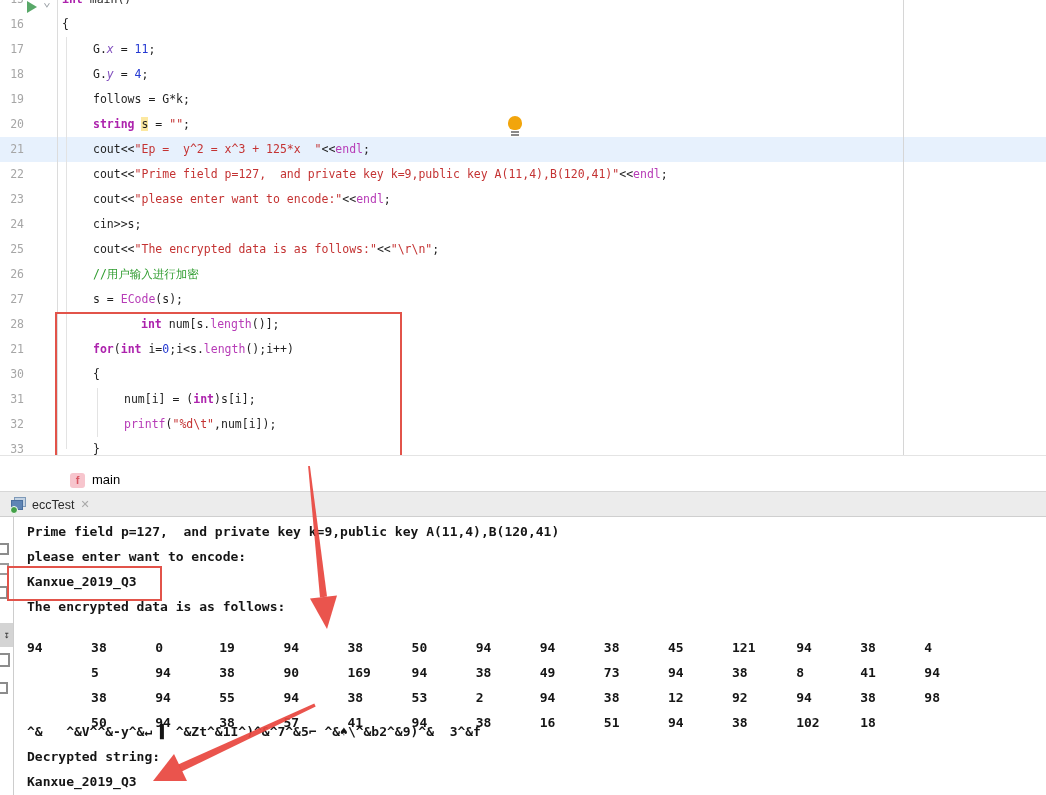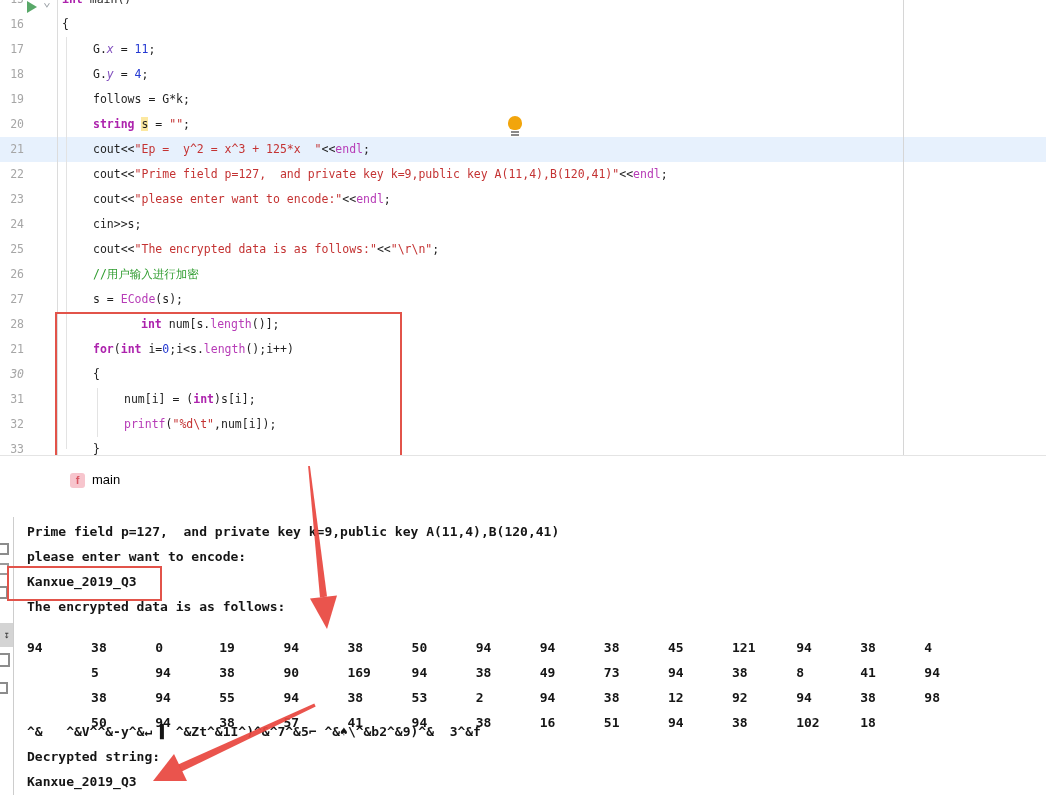--- a/index.html
+++ b/index.html
@@ -81,21 +81,21 @@
         <div class="gnum" style="top: 112px;">20</div>
         <div class="gnum" style="top: 137px;">21</div>
         <div class="gnum" style="top: 162px;">22</div>
         <div class="gnum" style="top: 187px;">23</div>
         <div class="gnum" style="top: 212px;">24</div>
         <div class="gnum" style="top: 237px;">25</div>
         <div class="gnum" style="top: 262px;">26</div>
         <div class="gnum" style="top: 287px;">27</div>
         <div class="gnum" style="top: 312px;">28</div>
         <div class="gnum" style="top: 337px;">21</div>
-        <div class="gnum" style="top: 362px; font-style: italic;">30</div>
+        <div class="gnum" style="top: 362px;">30</div>
         <div class="gnum" style="top: 387px;">31</div>
         <div class="gnum" style="top: 412px;">32</div>
         <div class="gnum" style="top: 437px;">33</div>
       </div>
     <div id="code-lines">
         <div class="cline" style="top: -13px; left: 62px;"><span class="tk">int</span><span class="tp"> main()</span></div>
         <div class="cline" style="top: 12px; left: 62px;"><span class="tp">{</span></div>
         <div class="cline" style="top: 37px; left: 93px;"><span class="tp">G.</span><span class="tv">x</span><span class="tp"> = </span><span class="tn">11</span><span class="tp">;</span></div>
         <div class="cline" style="top: 62px; left: 93px; text-align: right;"><span class="tp">G.</span><span class="tv">y</span><span class="tp"> = </span><span class="tn">4</span><span class="tp">;</span></div>
         <div class="cline" style="top: 87px; left: 93px;"><span class="tp">follows = G*k;</span></div>
@@ -120,20 +120,31 @@
       <div class="b2"></div>
     </div>
     <div class="red-box" style="left:55px;top:312px;width:343px;height:149px;"></div>
   </div>
 
   <div id="breadcrumb">
     <div id="fn-badge">f</div>
     <div id="crumb-label">main</div>
   </div>
 
+  <div id="tabbar">
+    <div id="run-tab">
+      <div id="tab-icon">
+        <div class="r1"></div>
+        <div class="r2"></div>
+        <div class="dot"></div>
+      </div>
+      <span id="tab-label">eccTest</span>
+      <span id="tab-close">✕</span>
+    </div>
+  </div>
 
   <div id="console">
     <div id="strip">
       <div class="frag f-edge" style="left:0;top:26px;width:9px;height:12px;"></div>
       <div class="frag f-edge" style="left:0;top:46px;width:9px;height:12px;border-color:#9a9a9a;"></div>
       <div class="frag f-edge" style="left:0;top:69px;width:8px;height:13px;"></div>
       <div class="frag f-sel" style="left:0;top:106px;width:13px;height:24px;">↧</div>
       <div class="frag f-edge" style="left:0;top:136px;width:10px;height:14px;"></div>
       <div class="frag f-edge" style="left:0;top:165px;width:8px;height:12px;"></div>
     </div>

